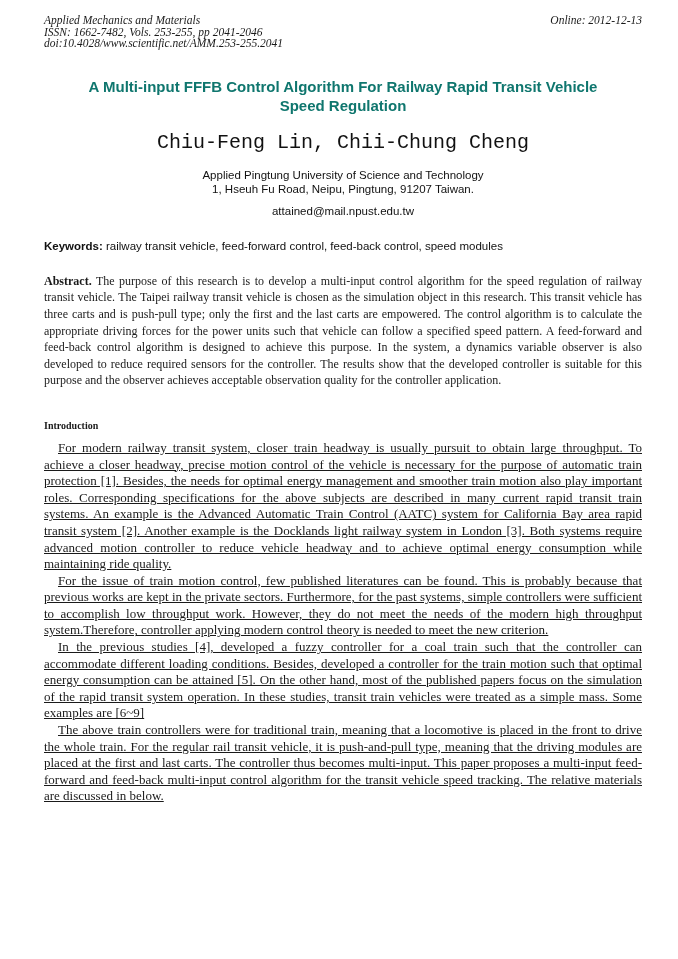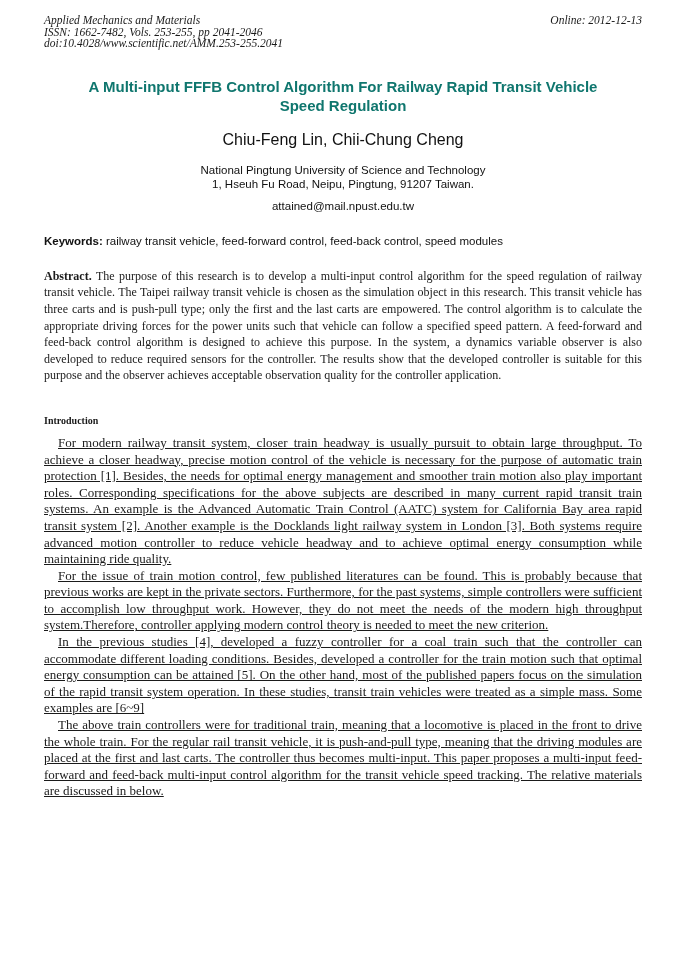--- a/index.html
+++ b/index.html
@@ -42,22 +42,22 @@
     font-family: "Liberation Sans", sans-serif;
     font-weight: bold;
     font-size: 15px;
     line-height: 19px;
     color: #0f766e;
     padding: 0 24px;
   }
   .authors {
     margin-top: 16px;
     text-align: center;
-    font-family: Liberation Sans, sans-serif;
-    font-size: 16px;
+    font-family: Liberation Mono, monospace;
+    font-size: 20px;
     color: #111;
   }
   .affiliation {
     margin-top: 14px;
     text-align: center;
     font-family: "Liberation Sans", sans-serif;
     font-size: 11.5px;
     line-height: 14px;
     color: #111;
   }
@@ -114,21 +114,21 @@
       <div>doi:10.4028/www.scientific.net/AMM.253-255.2041</div>
     </div>
     <div class="right">Online: 2012-12-13</div>
   </div>
 
   <div class="paper-title">A Multi-input FFFB Control Algorithm For Railway Rapid Transit Vehicle Speed Regulation</div>
 
   <div class="authors">Chiu-Feng Lin, Chii-Chung Cheng</div>
 
   <div class="affiliation">
-    <div>National Pingtung University of Science and Technology</div>
+    <div>Applied Pingtung University of Science and Technology</div>
     <div>1, Hseuh Fu Road, Neipu, Pingtung, 91207 Taiwan.</div>
   </div>
 
   <div class="email">attained@mail.npust.edu.tw</div>
 
   <div class="keywords"><b>Keywords:</b><span> railway transit vehicle, feed-forward control, feed-back control, speed modules</span></div>
 
   <div class="abstract"><b>Abstract.</b><span> The purpose of this research is to develop a multi-input control algorithm for the speed regulation of railway transit vehicle.  The Taipei railway transit vehicle is chosen as the simulation object in this research.  This transit vehicle has three carts and is push-pull type; only the first and the last carts are empowered. The control algorithm is to calculate the appropriate driving forces for the power units such that vehicle can follow a specified speed pattern. A feed-forward and feed-back control algorithm is designed to achieve this purpose.  In the system, a dynamics variable observer is also developed to reduce required sensors for the controller.  The results show that the developed controller is suitable for this purpose and the observer achieves acceptable observation quality for the controller application.</span></div>
 
   <div class="section-heading">Introduction</div>

